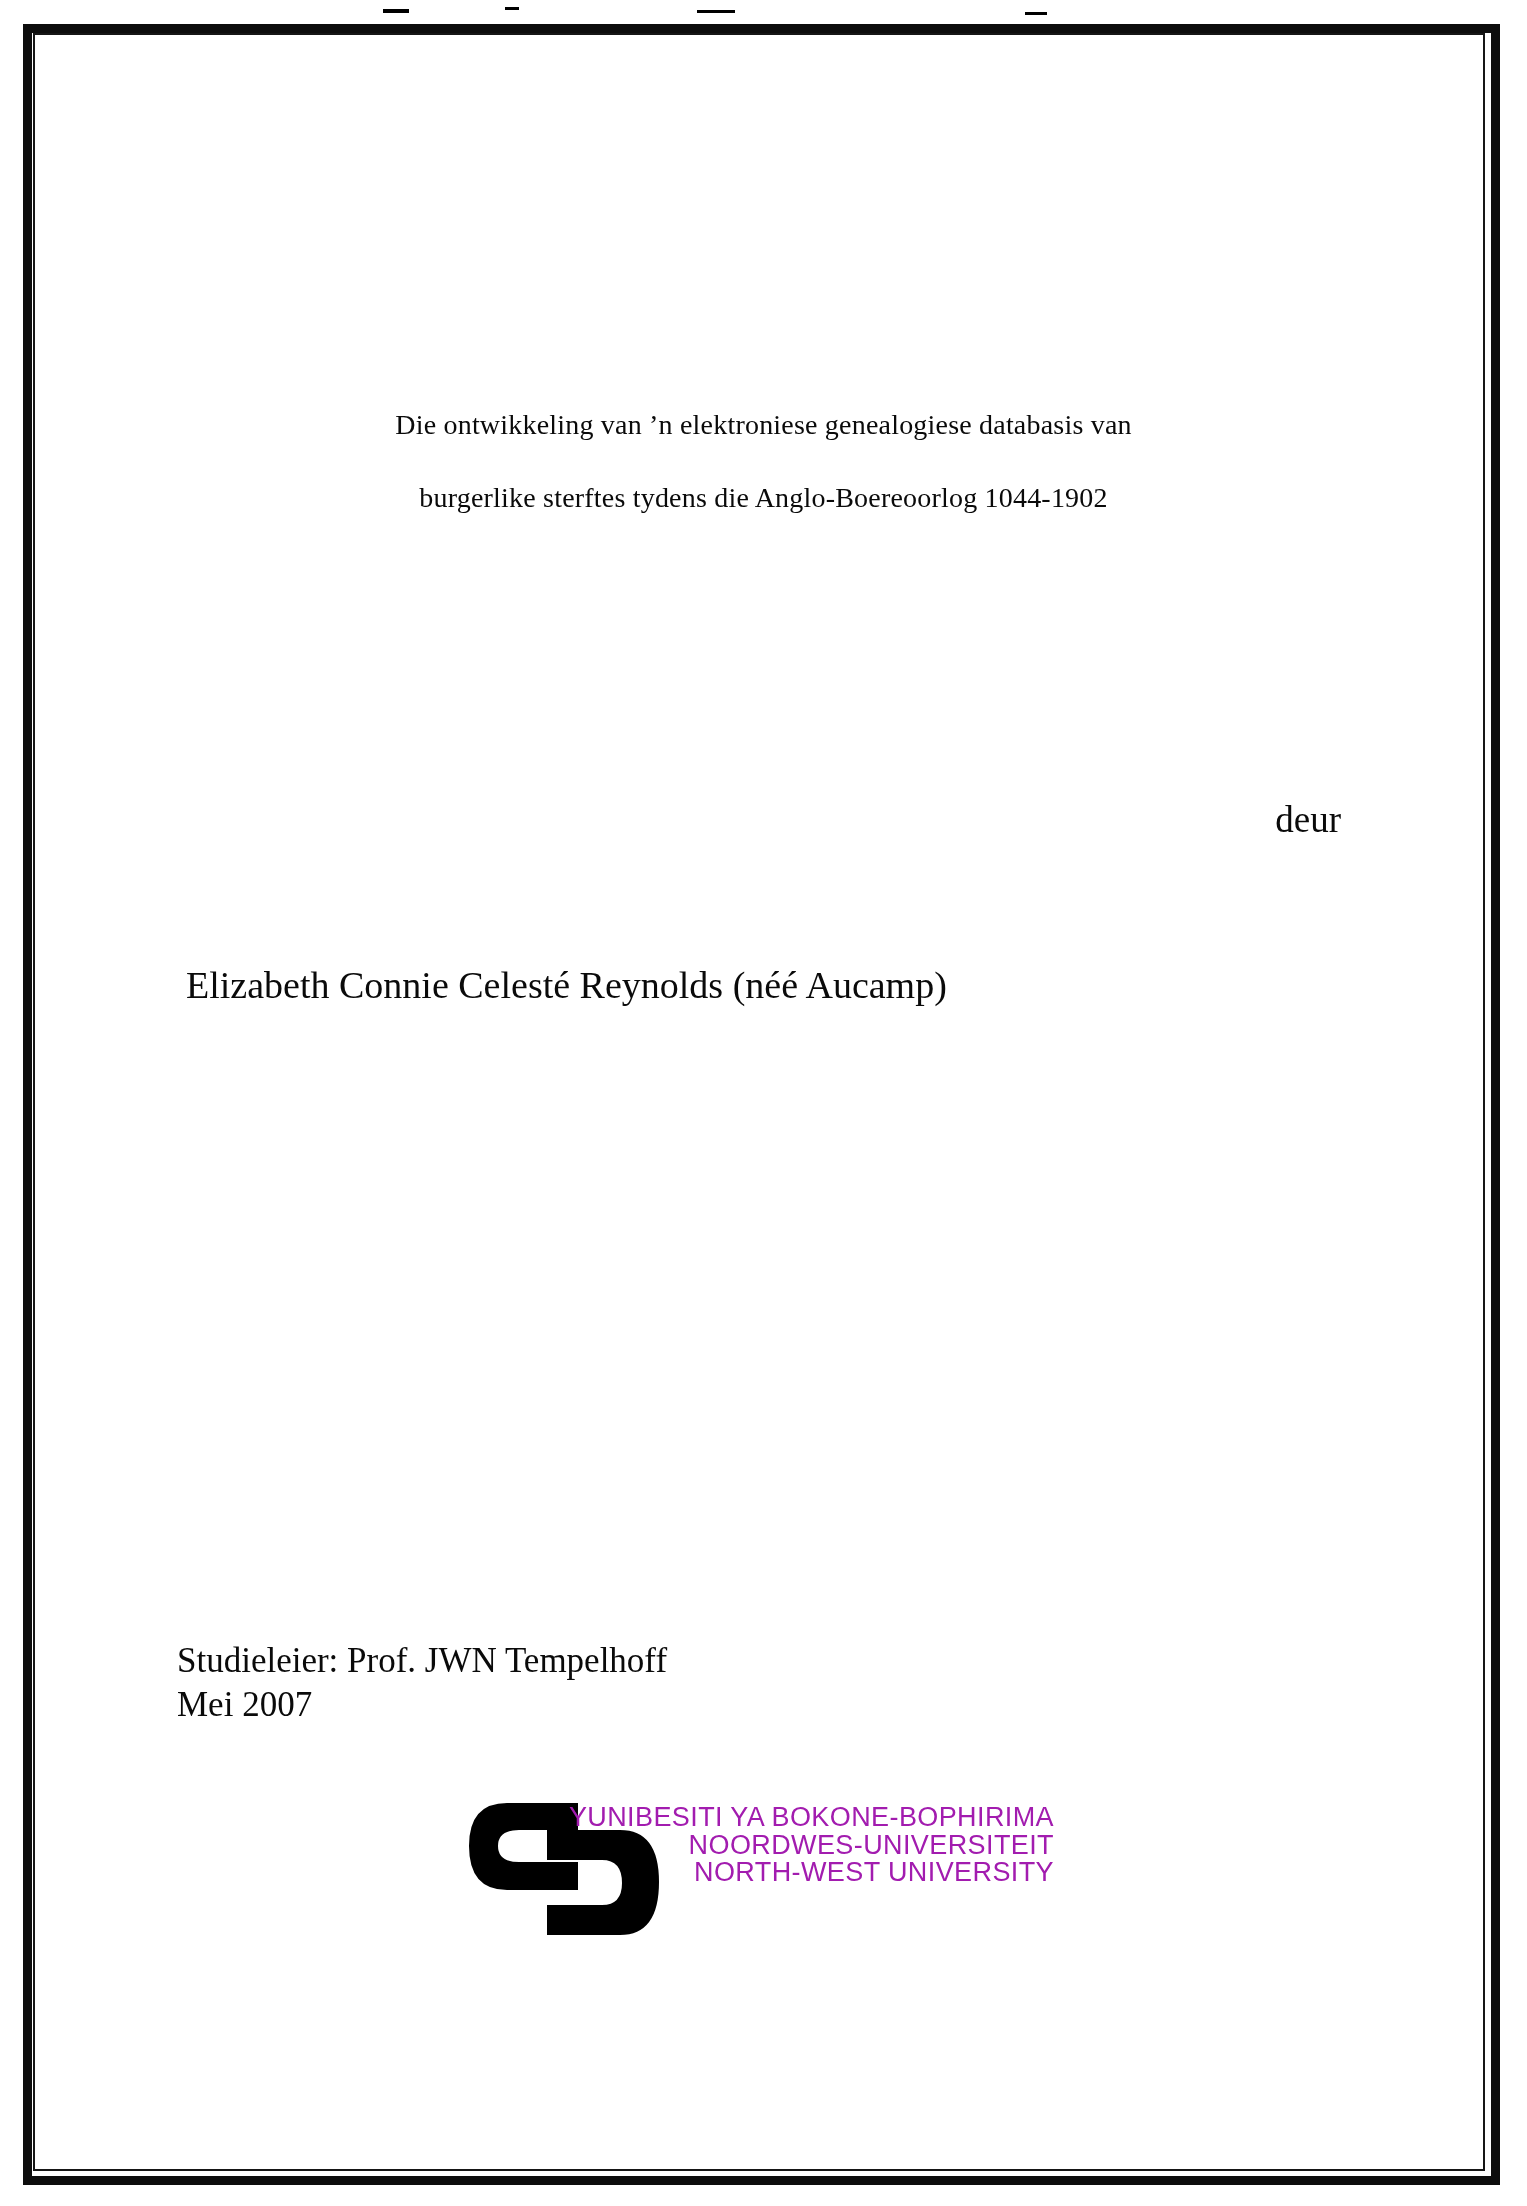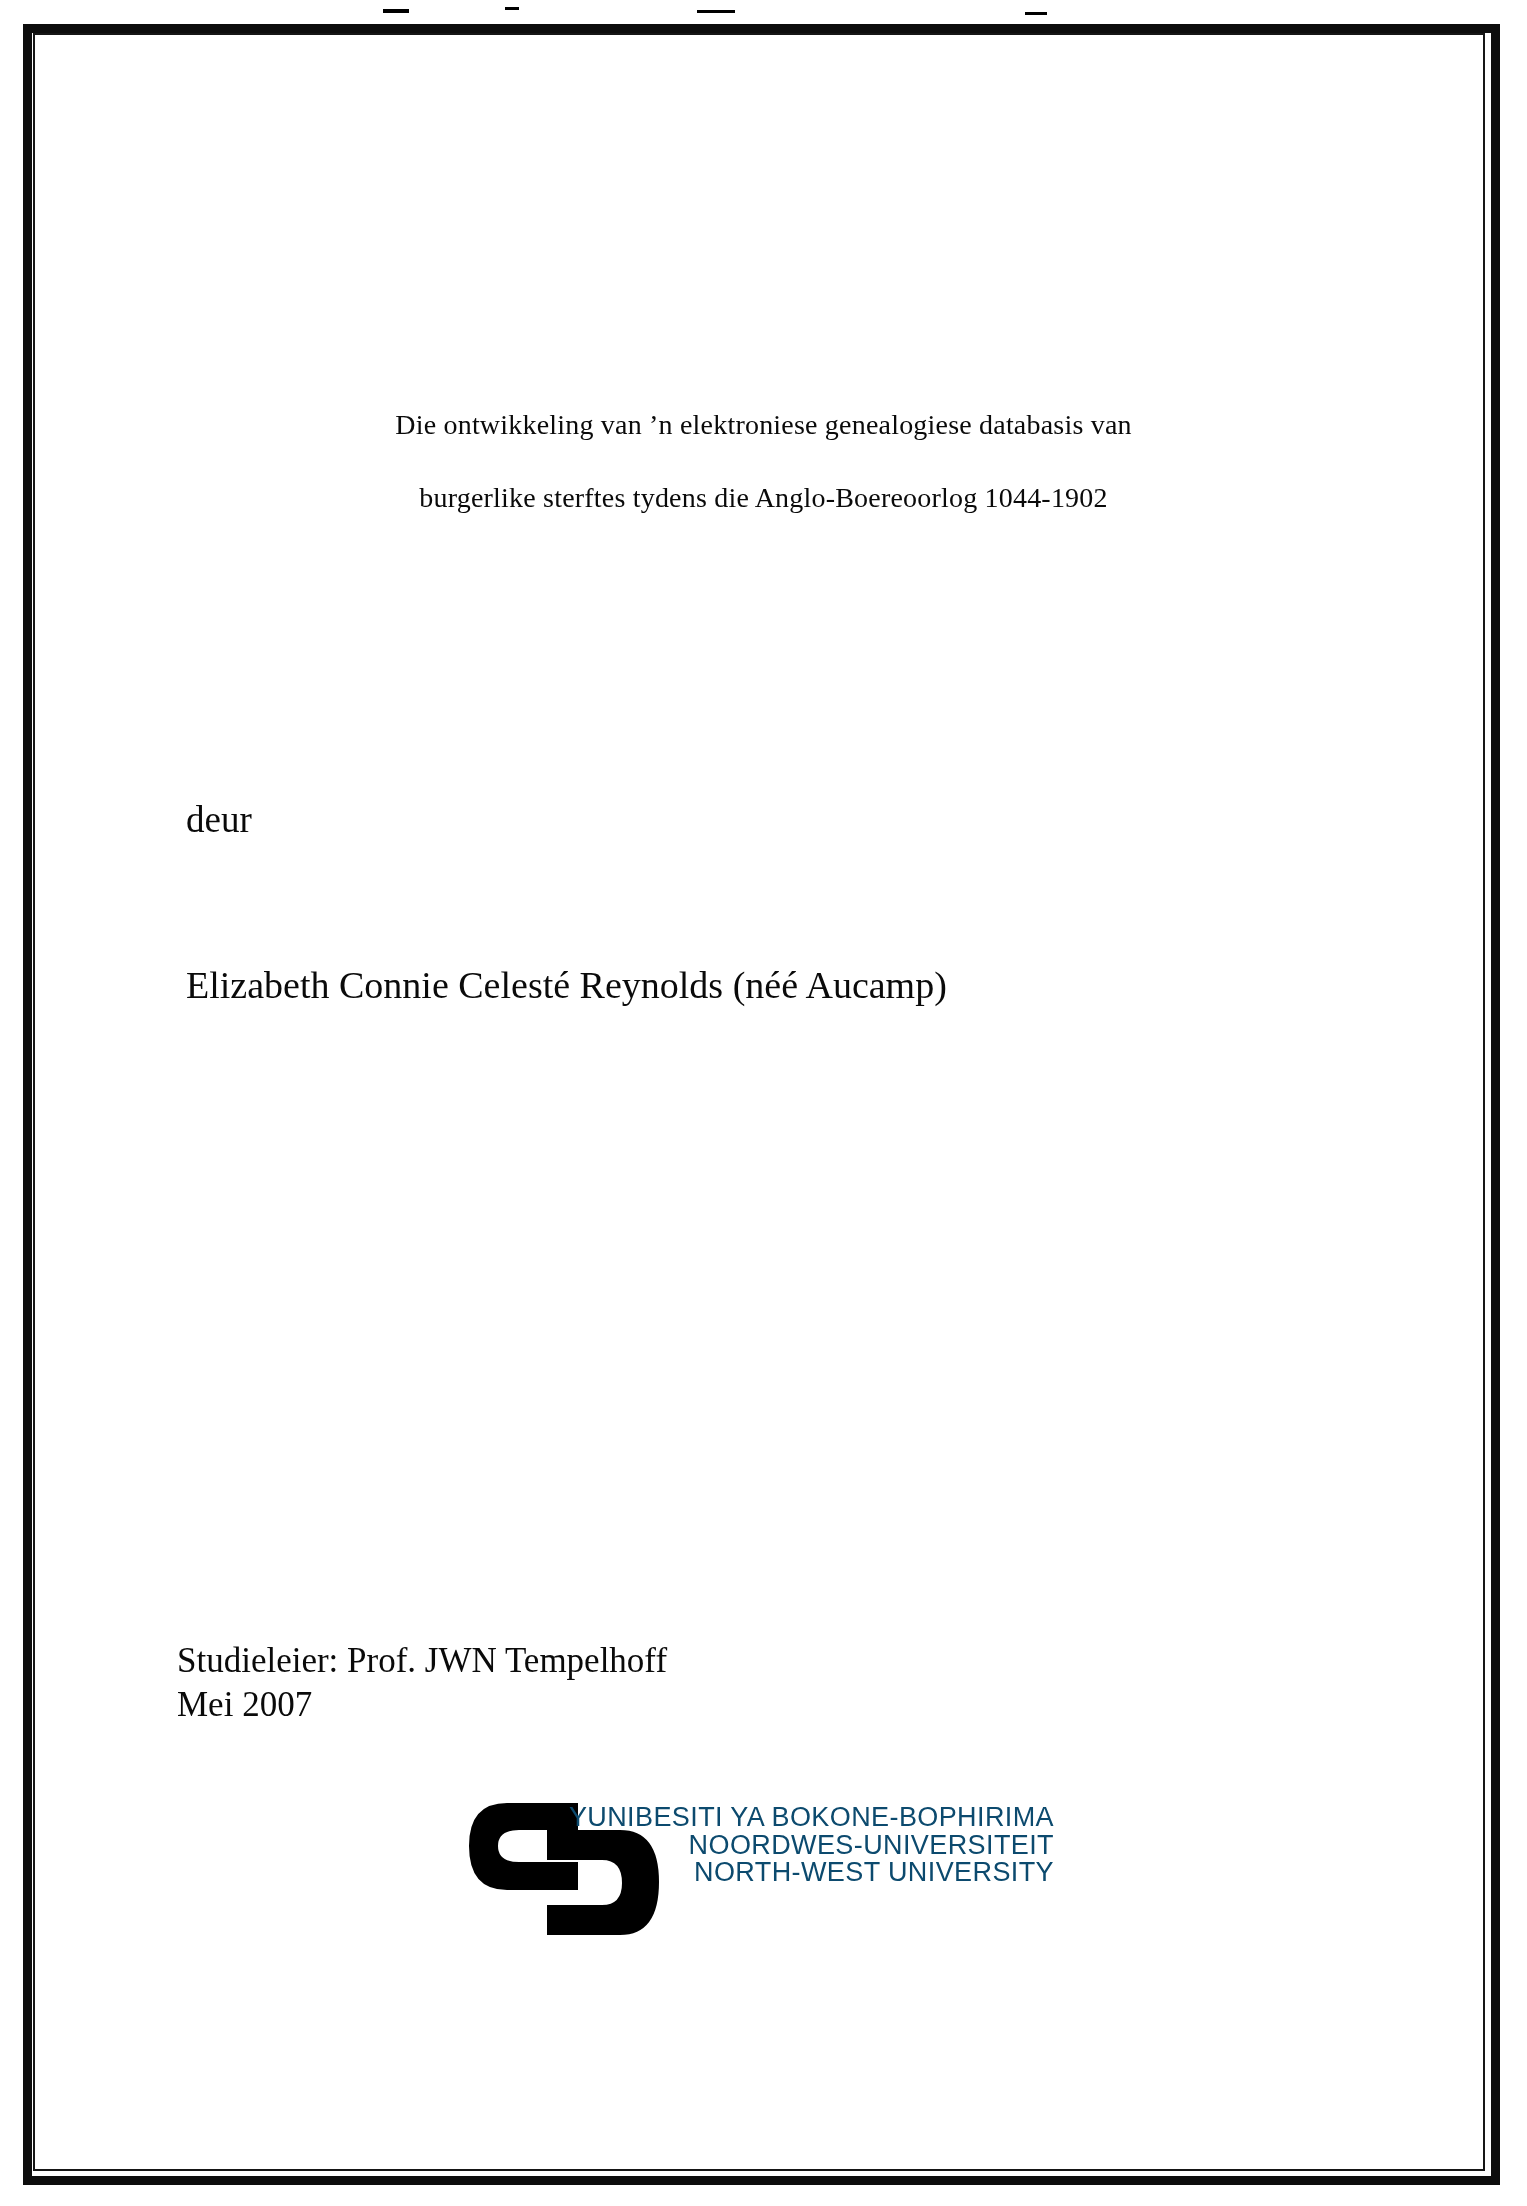--- a/index.html
+++ b/index.html
@@ -28,21 +28,21 @@
 
   .title-block {
     left:186px; top:388px; width:1155px;
     text-align:center;
     font-size:28px; line-height:73px;
     letter-spacing:0.2px;
     white-space:nowrap;
   }
   .byline-deur {
     left:186px; top:799px; width:1155px;
-    text-align:left; font-size:37px; line-height:42px;
+    text-align:right; font-size:37px; line-height:42px;
   }
   .byline-author {
     left:186px; top:963px; width:1155px;
     text-align:left; font-size:38px; line-height:44px;
     white-space:nowrap;
   }
   .declaration {
     left:193px; top:1219px; width:1152px;
     font-size:34px; line-height:43px;
   }
@@ -56,21 +56,21 @@
   .logo-mark { left:462px; top:1795px; width:205px; height:145px; }
   .logo-mark svg { display:block; width:100%; height:100%; }
   .logo-text {
     left:560px; top:1804px; width:494px;
     text-align:right;
     font-family:"Liberation Sans", sans-serif;
     font-size:27px; line-height:27.5px;
     letter-spacing:0.4px;
     font-weight:500;
     white-space:nowrap;
-    color:#0c4a6e;
+    color:#a21caf;
   }
 </style>
 </head>
 <body>
 
 <div class="page">
 
   <div class="artifact" style="left:383px; top:9px; width:26px; height:4px;"></div>
   <div class="artifact" style="left:505px; top:7px; width:14px; height:3px;"></div>
   <div class="artifact" style="left:697px; top:10px; width:38px; height:3px;"></div>

